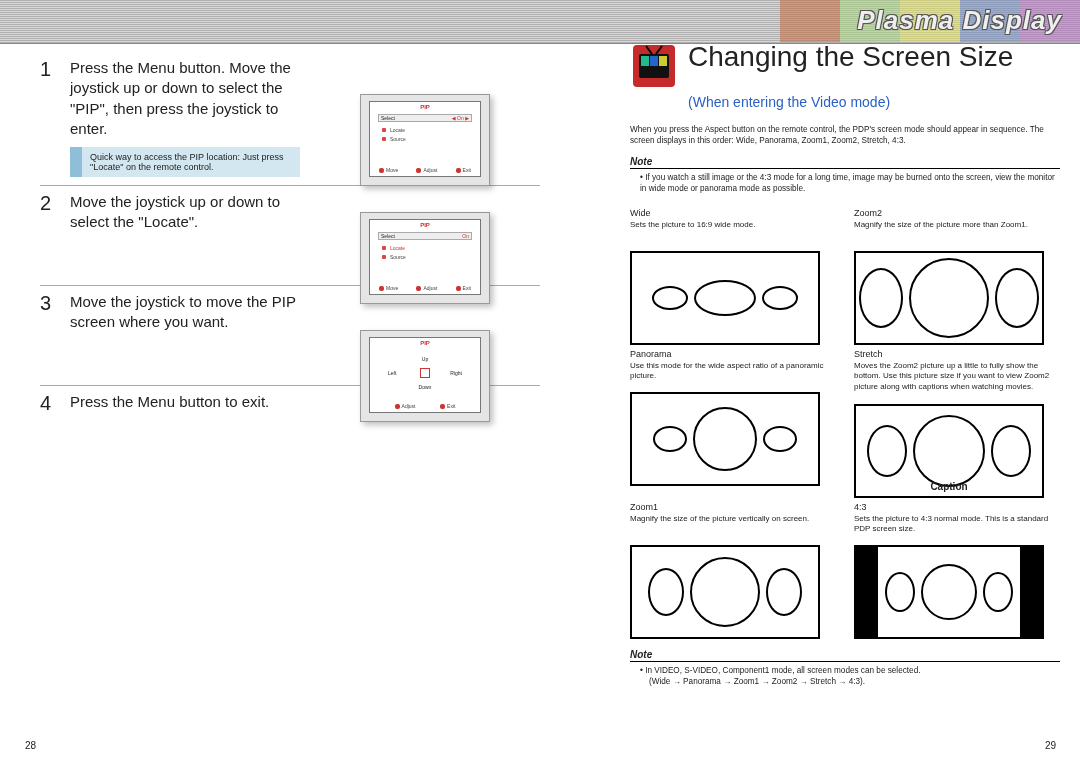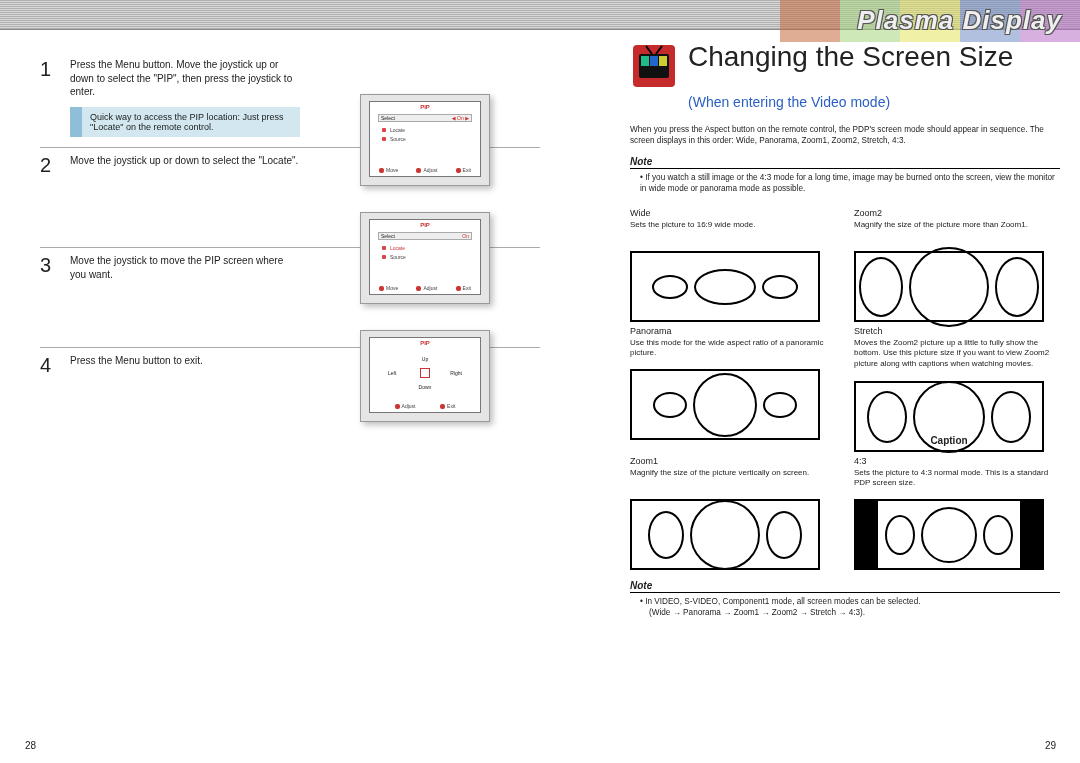--- a/index.html
+++ b/index.html
@@ -10,21 +10,21 @@
     background: #fff;
     color: #222;
     position: relative;
     overflow: hidden;
   }
 
   
   .top-bar {
     position: absolute;
     top: 0; left: 0; right: 0;
-    height: 30px;
+    height: 44px;
     background: repeating-linear-gradient(
       0deg,
       #b0b0b0 0px, #b0b0b0 1px,
       #d7d7d7 1px, #d7d7d7 2px
     );
     border-bottom: 1px solid #888;
   }
   .top-color {
     position: absolute;
     right: 0; top: 0;
@@ -71,21 +71,21 @@
     border-bottom: 1px solid #aaa;
     padding: 6px 0 8px;
     min-height: 30px;
   }
   .step:last-of-type { border-bottom: none; }
   .stepnum {
     font-size: 20px;
     width: 20px;
     font-weight: 400;
   }
-  .steptext { font-size: 10px; line-height: 1.35; max-width: 230px; }
+  .steptext { font-size: 15px; line-height: 1.35; max-width: 230px; }
   .tip {
     margin-top: 8px;
     background: #d2e7f0;
     border-left: 12px solid #8fbfd8;
     padding: 5px 8px;
     font-size: 9px;
     max-width: 230px;
   }
 
   
@@ -140,21 +140,21 @@
 
   .mode-grid {
     display:grid;
     grid-template-columns: 1fr 1fr;
     gap: 4px 18px;
     margin-top:14px;
   }
   .mode h4 { font-size:9px; font-weight:normal; }
   .mode p  { font-size:8px; line-height:1.3; margin-top:2px; min-height:28px;}
   .aspect {
-    width: 190px; height: 71px;
+    width: 190px; height: 94px;
     border: 2px solid #000;
     margin-top:3px;
     position:relative;
     display:flex; align-items:center; justify-content:center; gap:6px;
   }
   .aspect .small{width:28px;height:28px;border:2px solid #000;border-radius:50%;}
   .aspect .big  {width:50px;height:50px;border:2px solid #000;border-radius:50%;}
   .aspect.pan .small{width:30px;height:44px;border-radius:50%;}
   .aspect.pan .big{width:64px;height:64px;}
   .aspect.z1 .small{width:36px;height:48px;border-radius:50%;}

